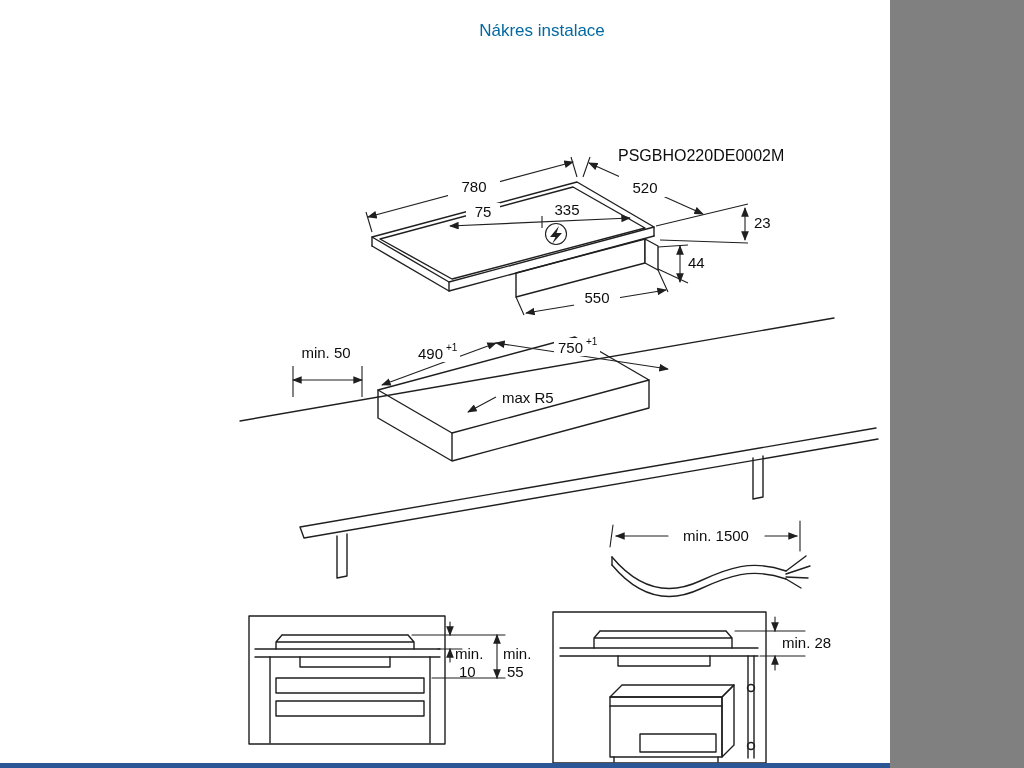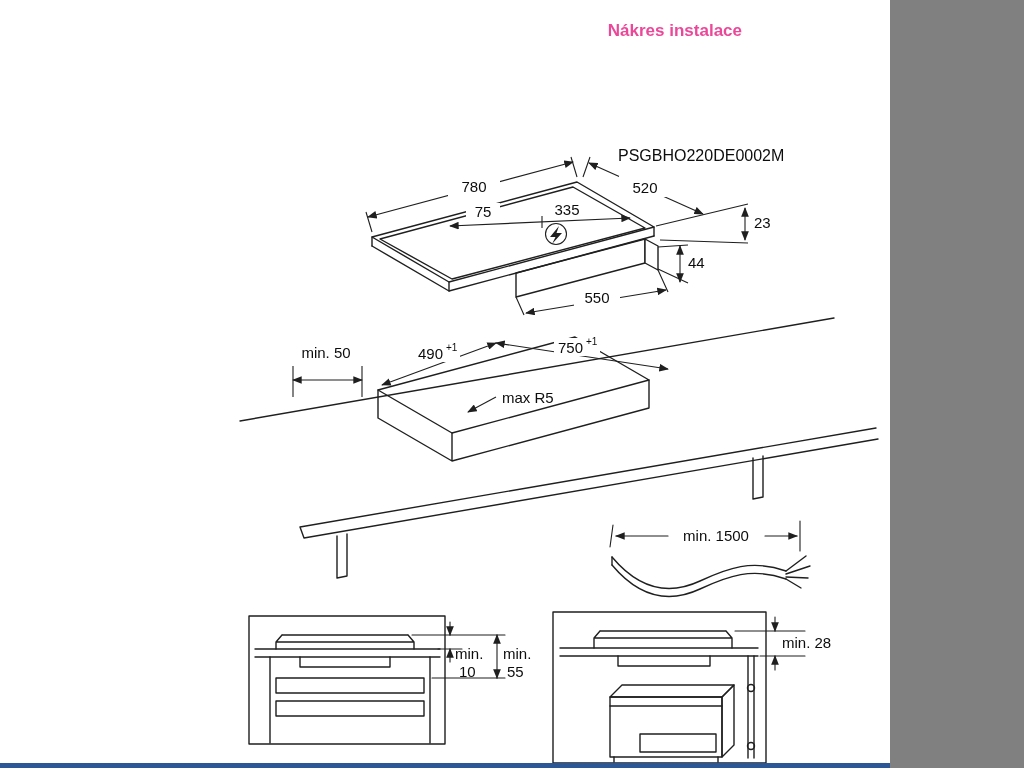--- a/index.html
+++ b/index.html
@@ -1,19 +1,19 @@
 <!DOCTYPE html>
 <html><head>
 <meta charset="utf-8">
 <style>
   * { margin:0; padding:0; box-sizing:border-box; }
   html,body { width:1024px; height:768px; background:#fff; font-family:"Liberation Sans",sans-serif; }
   .stage { position:relative; width:1024px; height:768px; background:#ffffff; overflow:hidden; }
-  .title { position:absolute; left:342px; top:21px; width:400px; text-align:right;
-           font-size:17px; font-weight:bold; color:#ec4899; }
+  .title { position:absolute; left:342px; top:21px; width:400px; text-align:center;
+           font-size:17px; font-weight:normal; color:#0369a1; }
   .side-panel { position:absolute; left:890px; top:0; width:134px; height:768px; background:#808080; }
   .bottom-bar { position:absolute; left:0; top:763px; width:890px; height:5px; background:#2b5797; }
   svg.drawing { position:absolute; left:0; top:0; }
   svg text { font-family:"Liberation Sans",sans-serif; font-size:15px; fill:#0d0d0d; stroke:none; }
   svg text.code { font-size:16px; }
   svg text.sup { font-size:10px; }
   .g-line { stroke:#1f1f1f; stroke-width:1.4; fill:none; stroke-linecap:round; stroke-linejoin:round; }
   .g-thin { stroke:#1f1f1f; stroke-width:1.1; fill:none; }
   .wbg { fill:#ffffff; stroke:none; }
   .whitefill { fill:#ffffff; }

